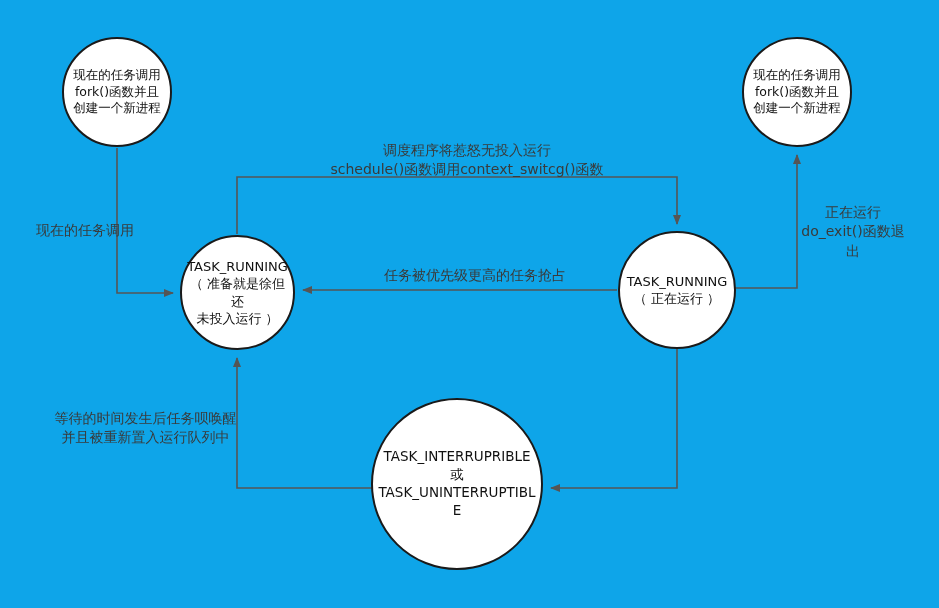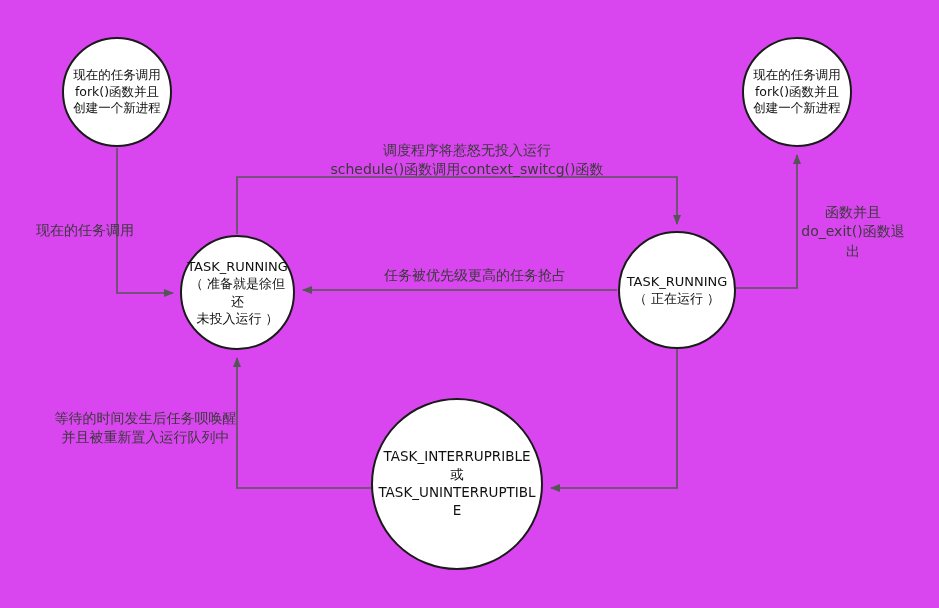--- a/index.html
+++ b/index.html
@@ -4,21 +4,21 @@
 <style>
   html, body {
     margin: 0;
     padding: 0;
     background: #000000;
   }
   #canvas {
     position: relative;
     width: 939px;
     height: 608px;
-    background: #d946ef;
+    background: #0ea5e9;
     overflow: hidden;
     font-family: "DejaVu Sans", "Liberation Sans", sans-serif;
   }
   #wires {
     position: absolute;
     left: 0;
     top: 0;
     width: 939px;
     height: 608px;
   }
@@ -138,21 +138,21 @@
 E</span>
   </div>
 
   <div class="edge-label lbl-forks">现在的任务调用</div>
 
   <div class="edge-label lbl-schedule">调度程序将惹怒无投入运行
 schedule()函数调用context_switcg()函数</div>
 
   <div class="edge-label lbl-preempt">任务被优先级更高的任务抢占</div>
 
-  <div class="edge-label lbl-exit">函数并且
+  <div class="edge-label lbl-exit">正在运行
 do_exit()函数退
 出</div>
 
 
   <div class="edge-label lbl-wake">等待的时间发生后任务呗唤醒
 并且被重新置入运行队列中</div>
 
 </div>
 
 </body></html>

